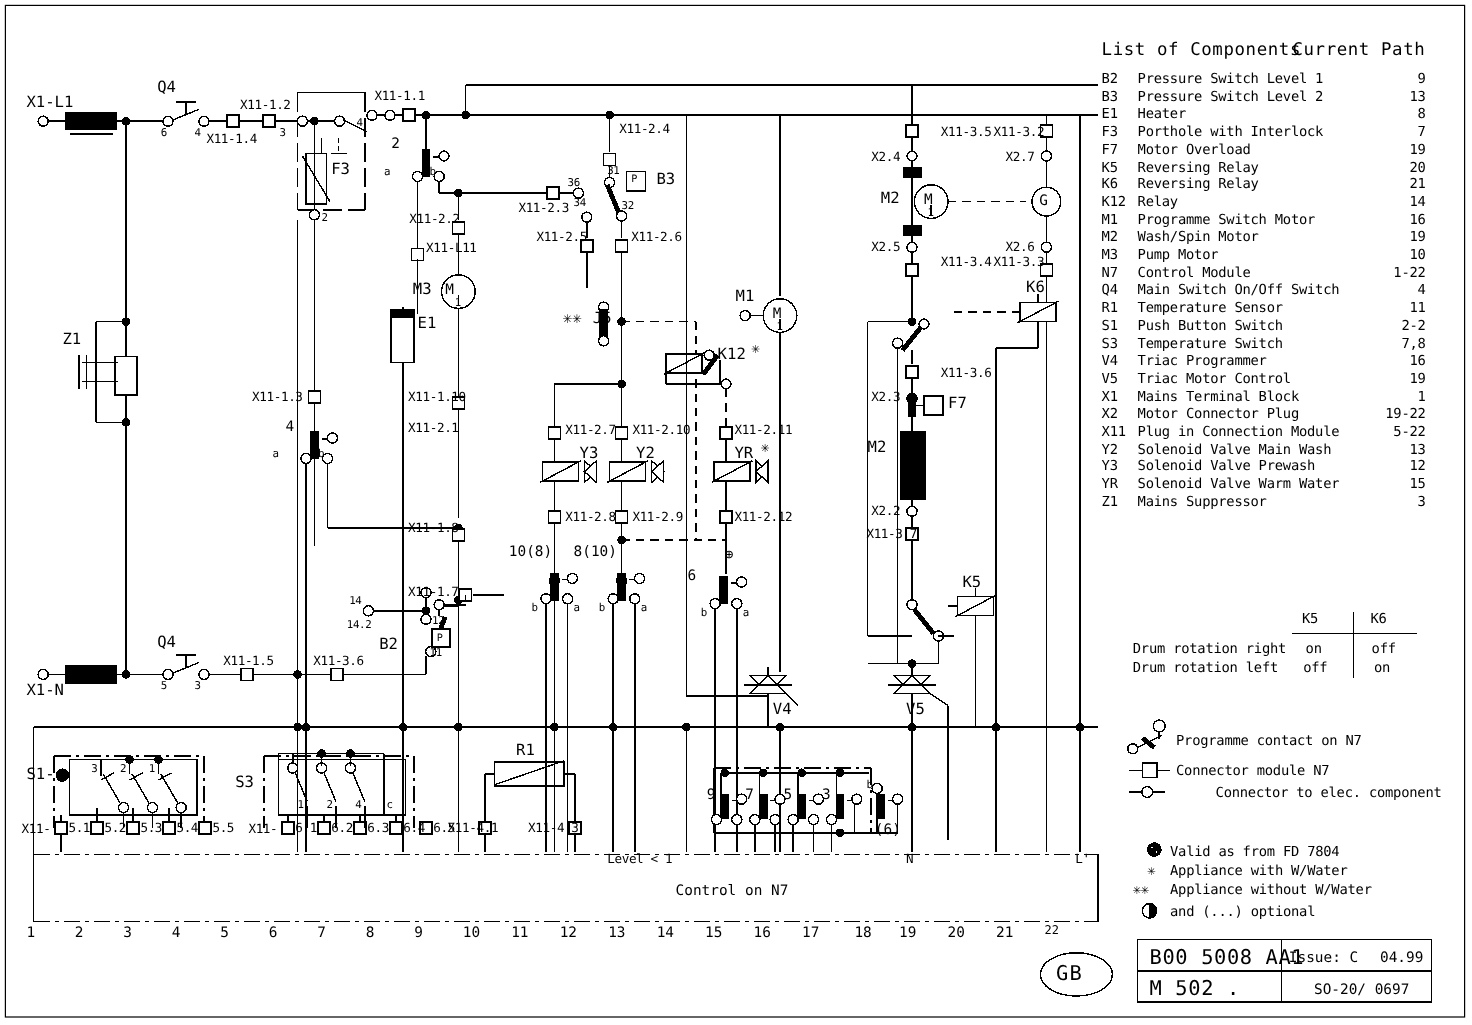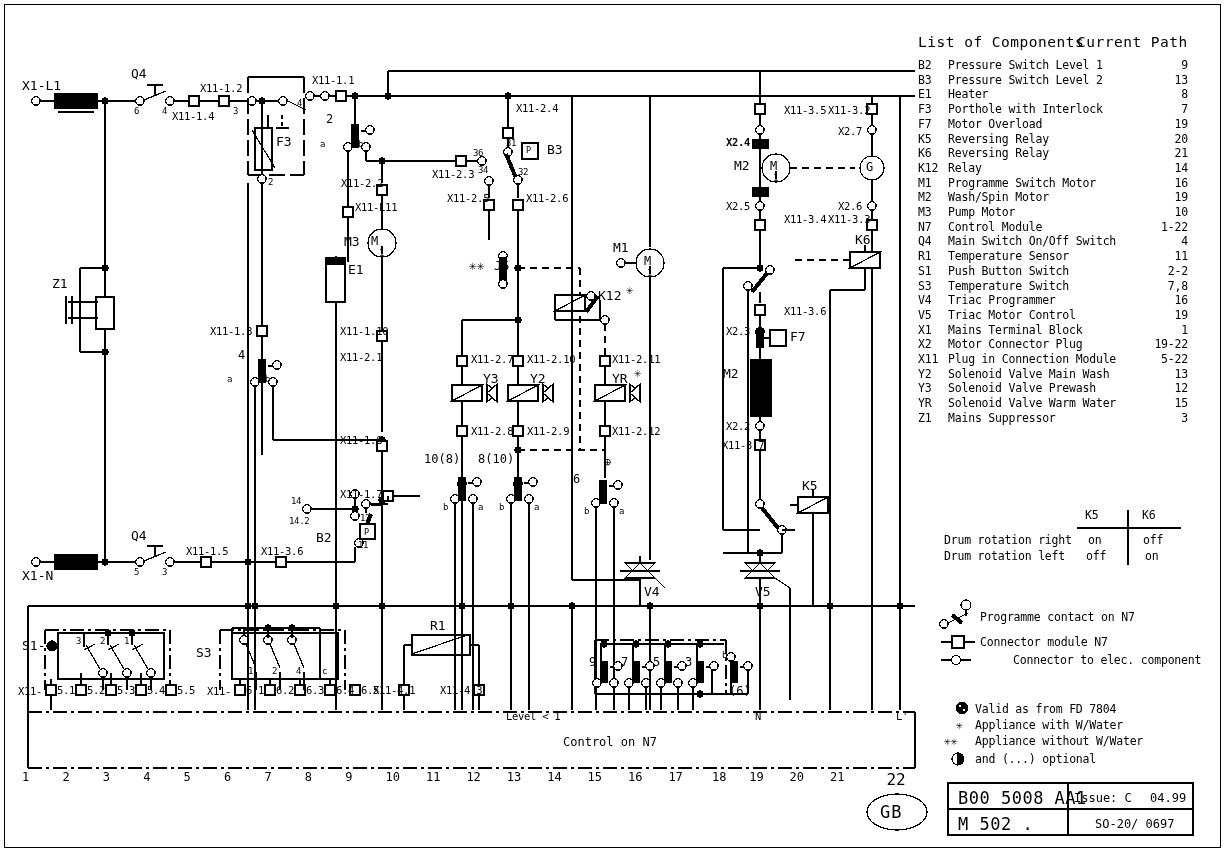--- a/index.html
+++ b/index.html
@@ -711,21 +711,21 @@
       <div class="t" style="font-size: 12px; left: 466.4px; top: 770px;">12</div>
       <div class="t" style="font-size: 12px; left: 506.8px; top: 770px;">13</div>
       <div class="t" style="font-size: 12px; left: 547.2px; top: 770px;">14</div>
       <div class="t" style="font-size: 12px; left: 587.6px; top: 770px;">15</div>
       <div class="t" style="font-size: 12px; left: 628px; top: 770px;">16</div>
       <div class="t" style="font-size: 12px; left: 668.4px; top: 770px;">17</div>
       <div class="t" style="font-size: 12px; left: 712px; top: 770px;">18</div>
       <div class="t" style="font-size: 12px; left: 749.2px; top: 770px;">19</div>
       <div class="t" style="font-size: 12px; left: 789.6px; top: 770px;">20</div>
       <div class="t" style="font-size: 12px; left: 830px; top: 770px;">21</div>
-      <div class="t" style="font-size: 16px; left: 870.4px; top: 770px; margin-left: 16px;">22</div>
+      <div class="t" style="font-size: 10px; left: 870.4px; top: 770px;">22</div>
     </div>
 
   <div class="t big" style="left:22px;top:78px;">X1-L1</div>
   <div class="t big" style="left:22px;top:568px;">X1-N</div>
   <div class="t big" style="left:131px;top:66px;">Q4</div>
   <div class="t big" style="left:131px;top:528px;">Q4</div>
   <div class="t lblsm" style="left:134px;top:106px;">6</div>
   <div class="t lblsm" style="left:162px;top:106px;">4</div>
   <div class="t lblsm" style="left:134px;top:567px;">5</div>
   <div class="t lblsm" style="left:162px;top:567px;">3</div>
@@ -824,21 +824,21 @@
   <div class="t med" style="left:589px;top:655px;">9</div>
   <div class="t med" style="left:621px;top:655px;">7</div>
   <div class="t med" style="left:653px;top:655px;">5</div>
   <div class="t med" style="left:685px;top:655px;">3</div>
   <div class="t med" style="left:729px;top:684px;">(6)</div>
   <div class="t lblsm" style="left:722px;top:650px;">b</div>
   <div class="t big" style="left:734px;top:158px;">M2</div>
   <div class="t big" style="left:723px;top:366px;">M2</div>
   <div class="t lbl" style="left:784px;top:104px;">X11-3.5</div>
   <div class="t lbl" style="left:828px;top:104px;">X11-3.2</div>
-  <div class="t lbl" style="left:726px;top:136px;font-weight:bold;">X2.4</div>
+  <div class="t lbl" style="left:726px;top:125px;">X2.4</div>
   <div class="t lbl" style="left:838px;top:125px;">X2.7</div>
   <div class="t lbl" style="left:726px;top:200px;">X2.5</div>
   <div class="t lbl" style="left:838px;top:200px;">X2.6</div>
   <div class="t lbl" style="left:784px;top:213px;text-align:right;">X11-3.4</div>
   <div class="t lbl" style="left:828px;top:213px;">X11-3.3</div>
   <div class="t big" style="left:855px;top:232px;">K6</div>
   <div class="t lbl" style="left:784px;top:305px;">X11-3.6</div>
   <div class="t lbl" style="left:726px;top:325px;">X2.3</div>
   <div class="t big" style="left:790px;top:329px;">F7</div>
   <div class="t lbl" style="left:726px;top:420px;">X2.2</div>

